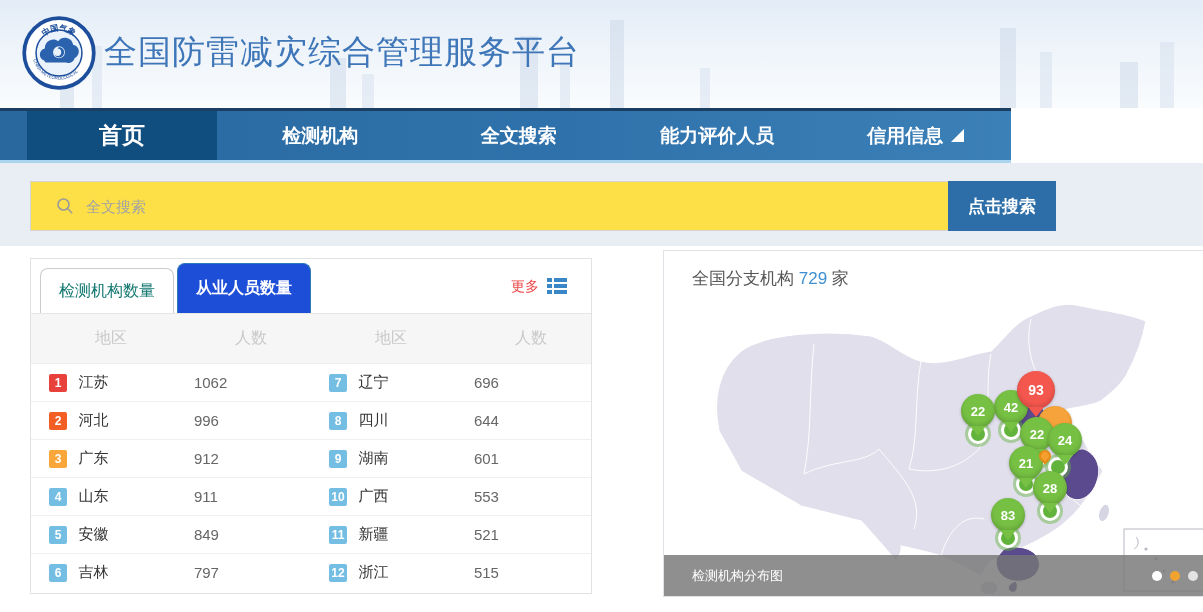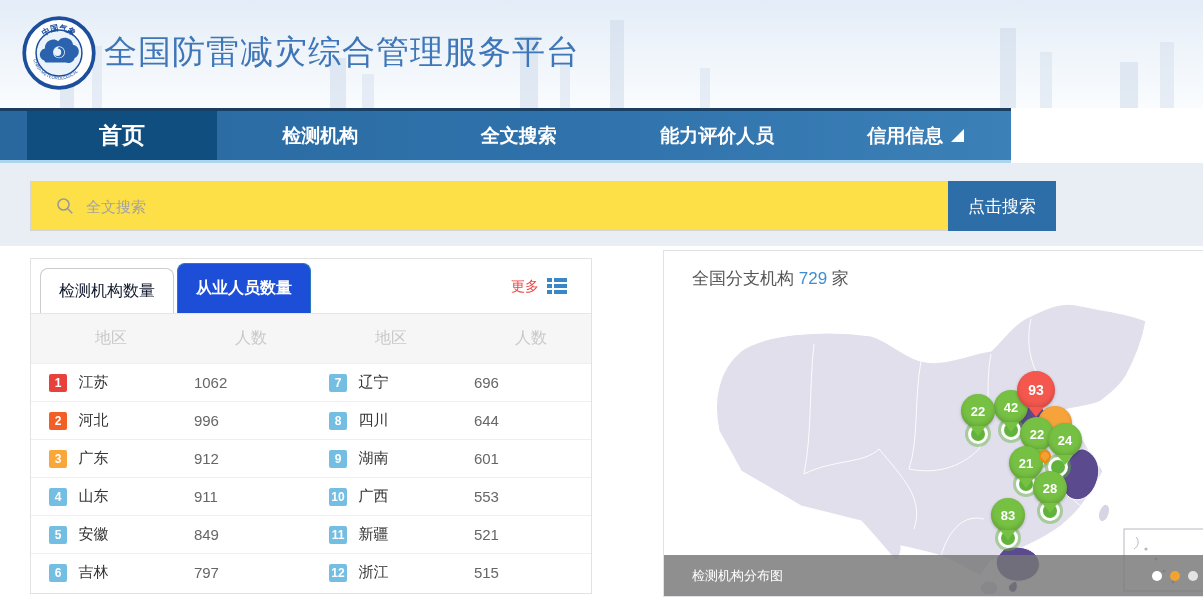--- a/index.html
+++ b/index.html
@@ -41,30 +41,30 @@
 
   
   .search-section { position:absolute; left:0; top:163px; width:1203px; height:83px; background:#e9eef5; }
   .search-box { position:absolute; left:30px; top:18px; width:1026px; height:50px;
     background:#fde047; border:1px solid #d4d4d4; display:flex; align-items:center;padding-left:11px; }
   .search-icon { margin-left:14px; flex:0 0 auto; }
   .search-input { flex:1; height:100%; border:none; outline:none; font-size:15px;
     padding-left:12px; color:#333; background:transparent; font-family:inherit; }
   .search-input::placeholder { color:#a3a3a3; }
   .search-btn { width:108px; height:50px; margin:-1px -1px -1px 8px; border:none;
-    background:#2d6ea8; color:#fff; font-size:17px; font-weight:normal; cursor:pointer; font-family:inherit; }
+    background:#2d6ea8; color:#fff; font-size:17px; font-weight:bold; cursor:pointer; font-family:inherit; }
 
   
   .stats-panel { position:absolute; left:30px; top:258px; width:562px; height:336px;
     background:#fff; border:1px solid #e2e2e2; }
   .tabs-row { position:relative; height:54px; background:#fff; }
   .tabs { position:absolute; left:9px; bottom:0; display:flex; align-items:flex-end; }
   .tab { height:45px; padding:0 18px; margin-right:3px; display:flex; align-items:center;
     background:#fff; border:1px solid #ccc; border-bottom:none; border-radius:8px 8px 0 0;
-    font-size:16px; color:#0f172a; cursor:pointer; white-space:nowrap; }
+    font-size:16px; color:#0f766e; cursor:pointer; white-space:nowrap; }
   .tab.active { height:50px; background:#1d4ed8; border-color:#2e79b8; color:#fff; font-weight:bold; }
   .more-label { position:absolute; right:52px; top:19px; font-size:14px; color:#ef4444; cursor:pointer; }
   .list-icon { position:absolute; right:24px; top:18px; cursor:pointer; }
 
   .table-head { display:flex; height:50px; background:#f6f6f6; border-top:1px solid #e6e6e6;
     align-items:center; font-size:16px; color:#c9c9c9; }
   .th { text-align:center; }
   .th1 { width:160px; } .th2 { width:120px; } .th3 { width:160px; } .th4 { width:120px; }
   .trow { display:flex; height:38px; align-items:center; border-top:1px solid #efefef; font-size:15px; }
   .trow:first-of-type { border-top:none; }

